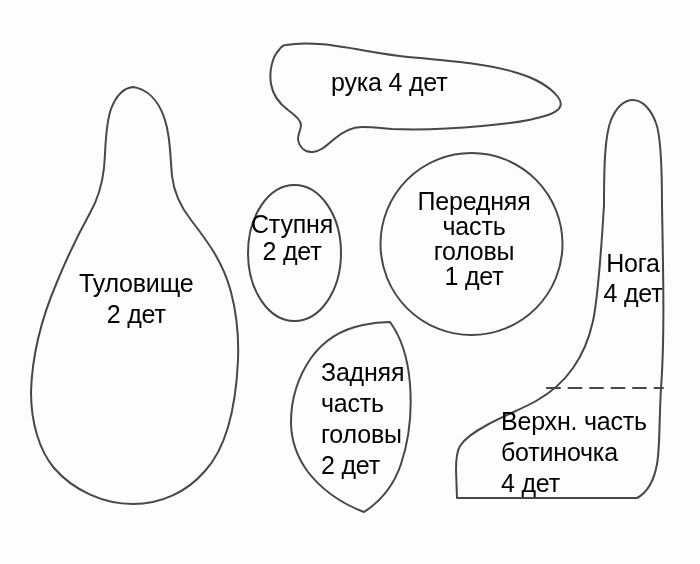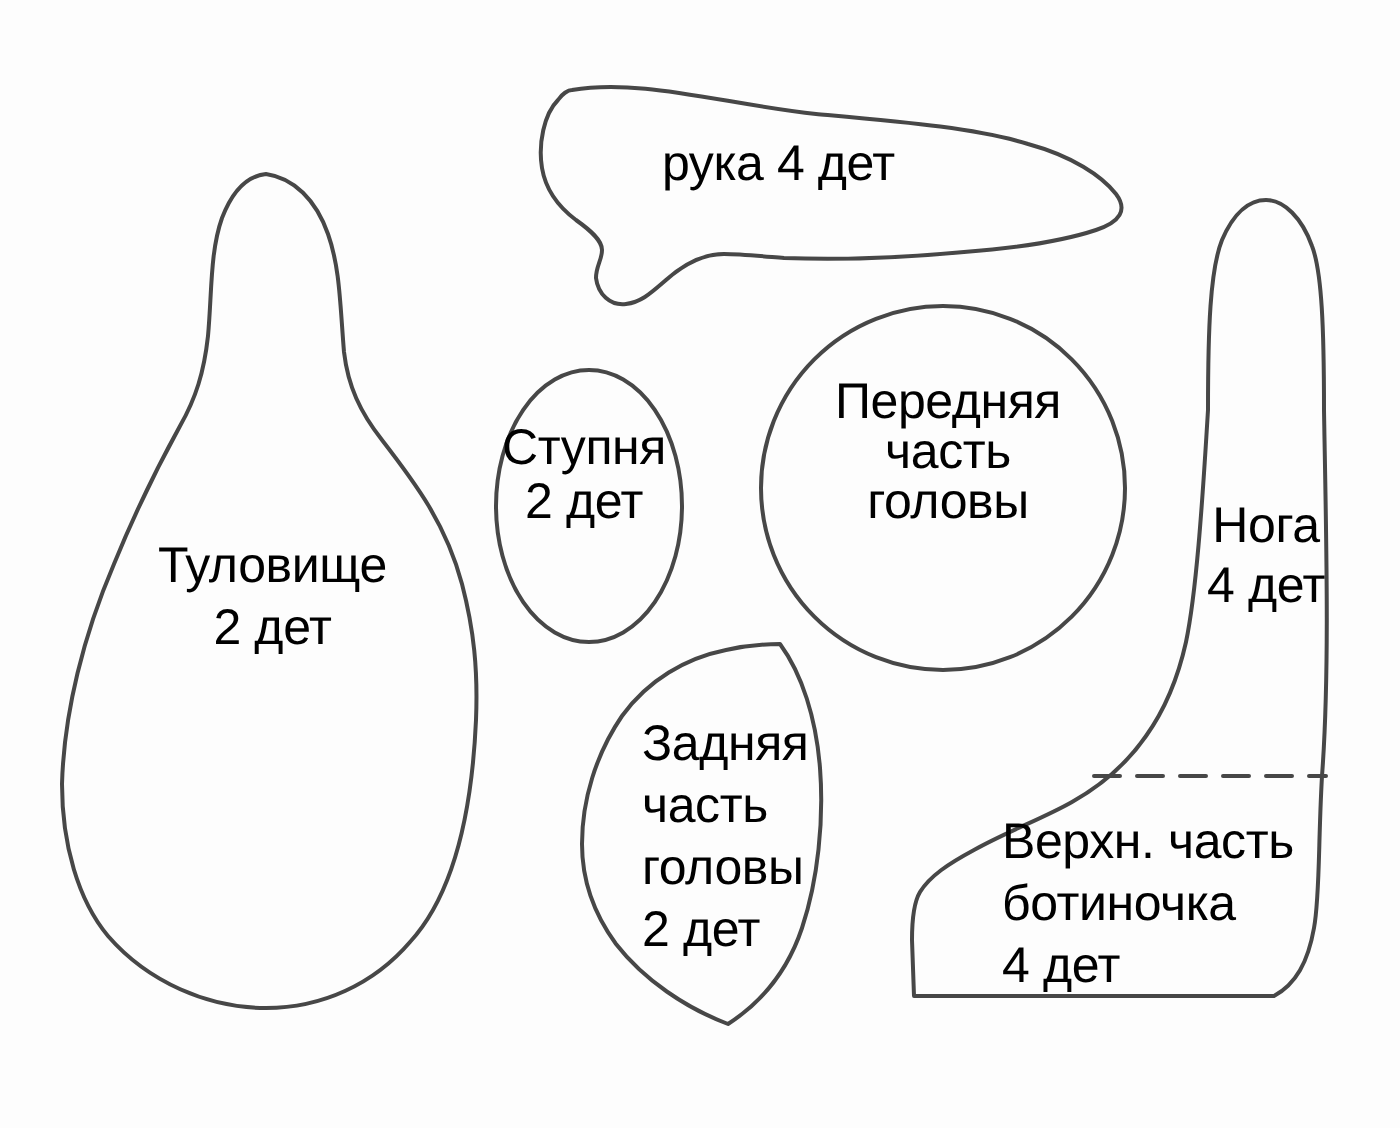--- a/index.html
+++ b/index.html
@@ -108,20 +108,21 @@
 
   <div class="lbl center" style="left:292px;top:211px;line-height:27px;">
     <div>Ступня</div>
     <div>2 дет</div>
   </div>
 
   <div class="lbl center" style="left:474px;top:189px;line-height:25px;">
     <div>Передняя</div>
     <div>часть</div>
     <div>головы</div>
+    <div>1 дет</div>
   </div>
 
   <div class="lbl" style="left:321px;top:357px;line-height:31px;">
     <div>Задняя</div>
     <div>часть</div>
     <div>головы</div>
     <div>2 дет</div>
   </div>
 
   <div class="lbl center" style="left:633px;top:248px;line-height:30px;">

